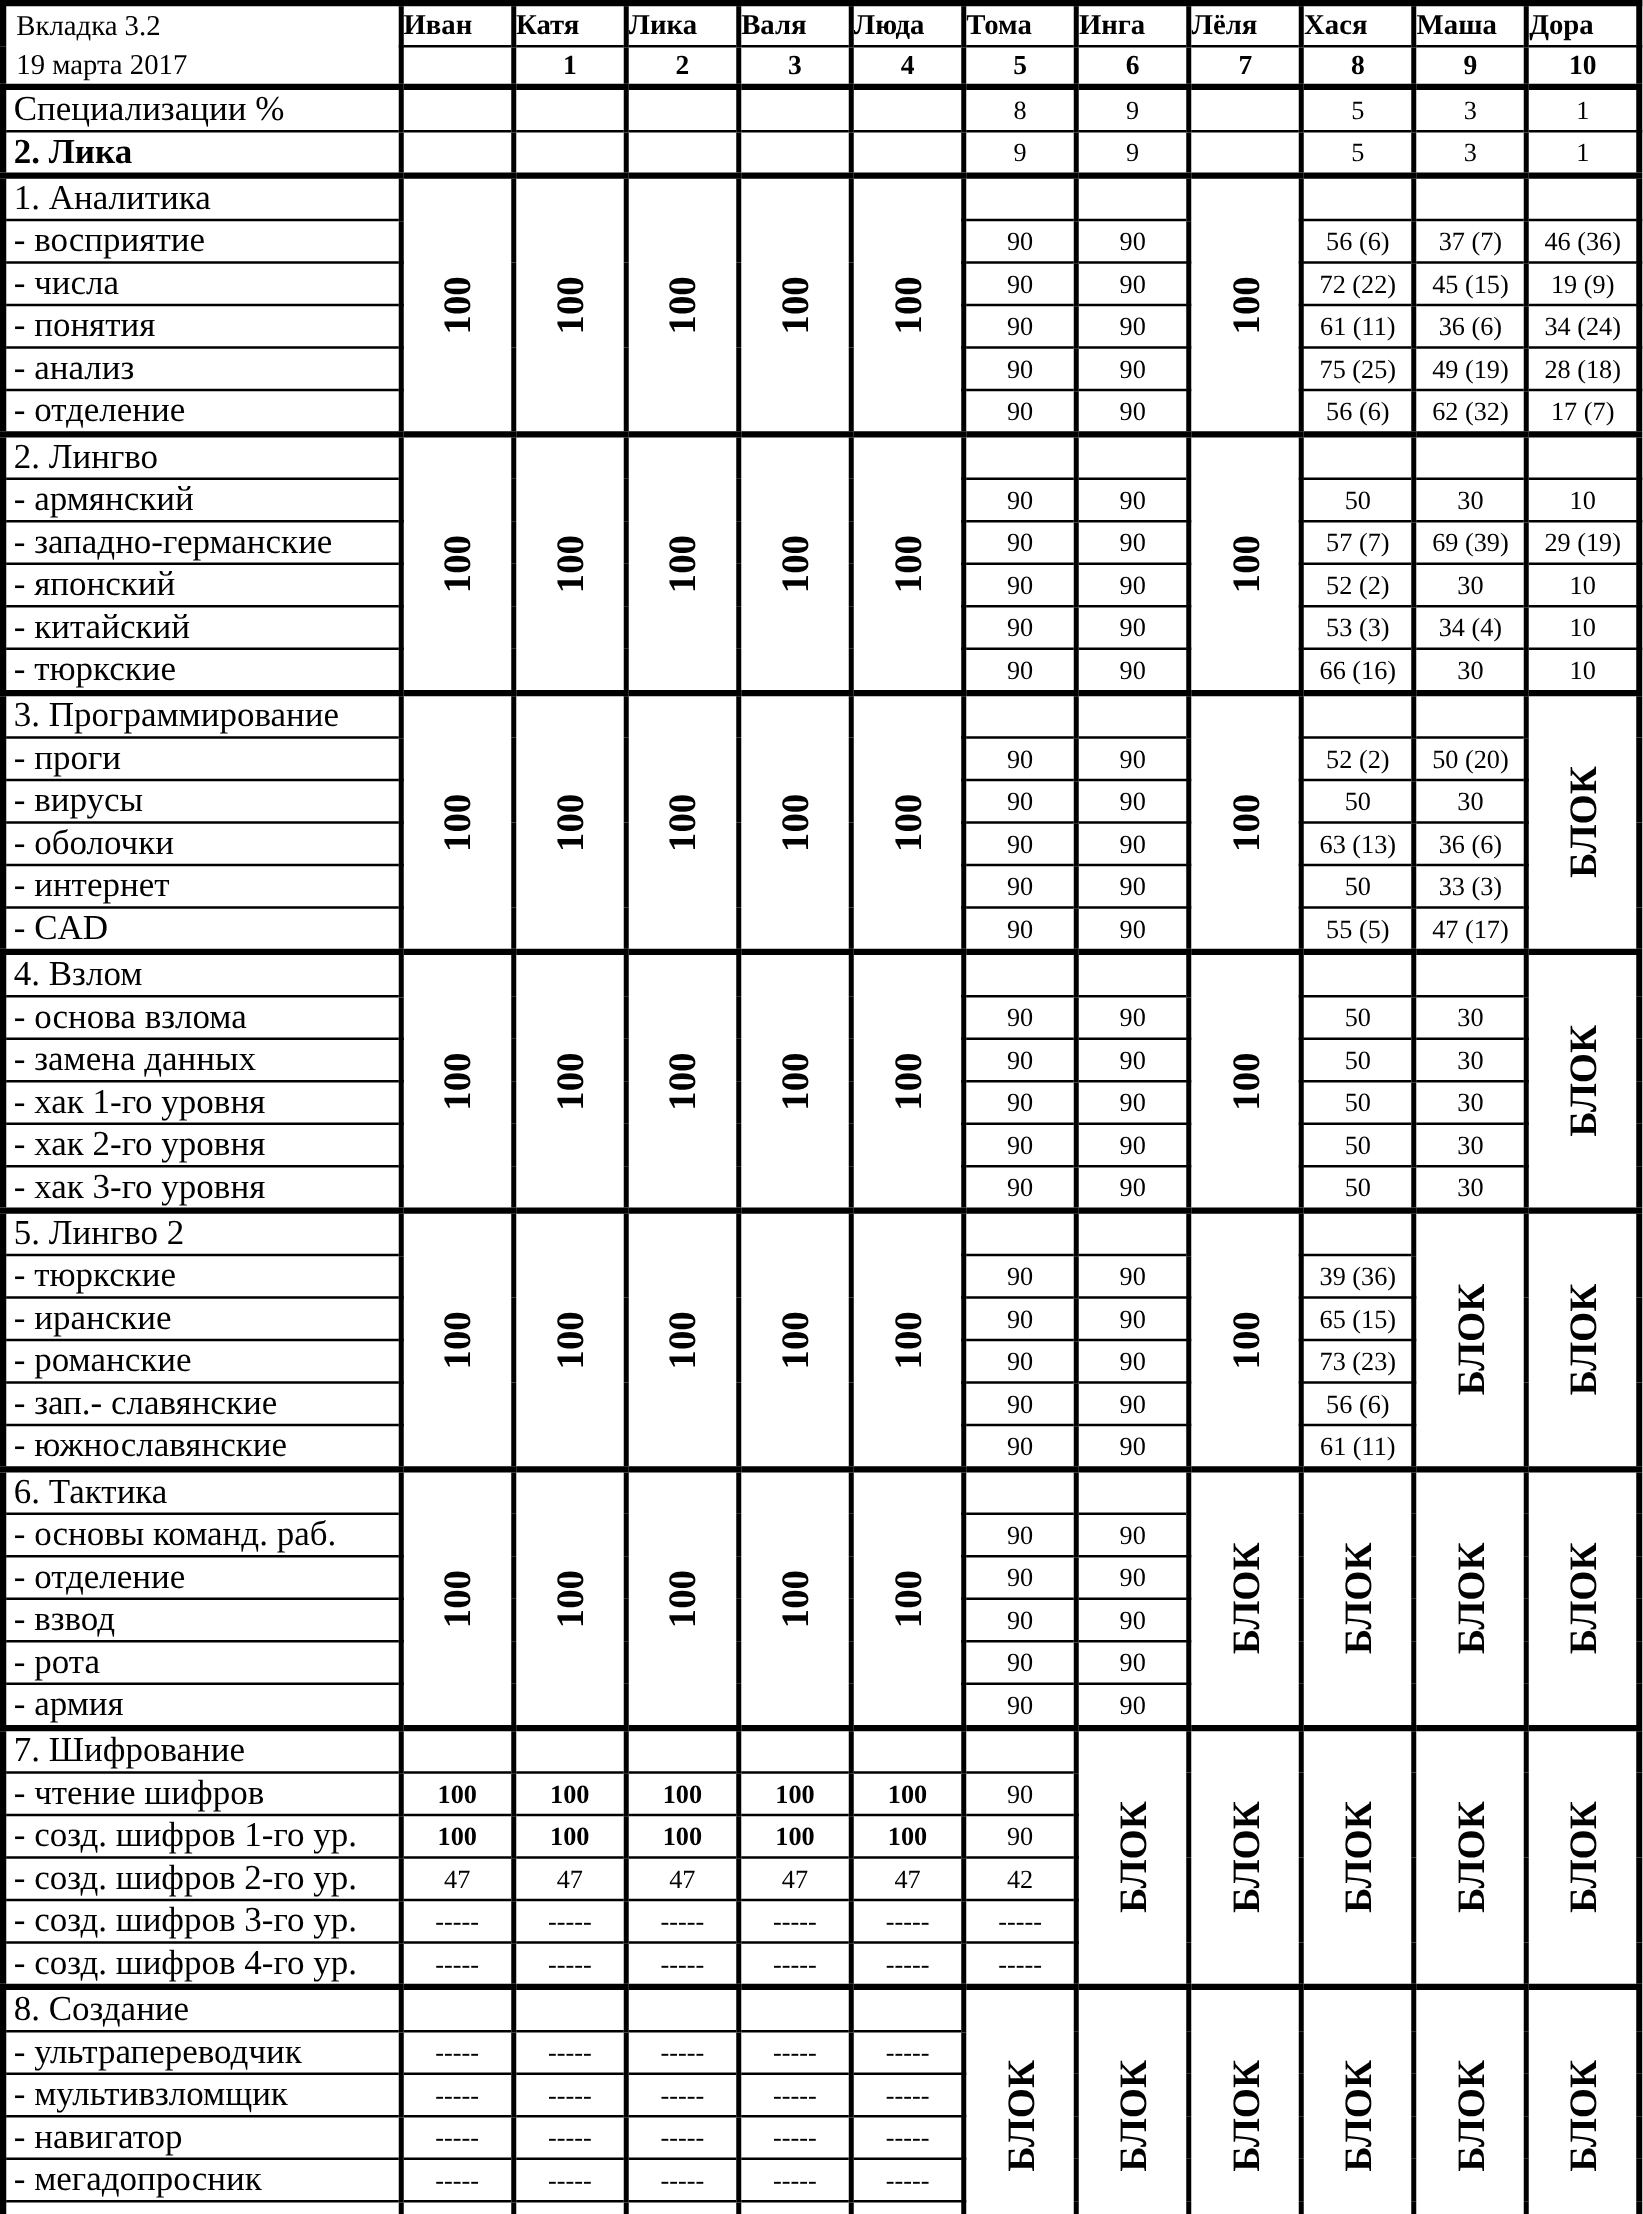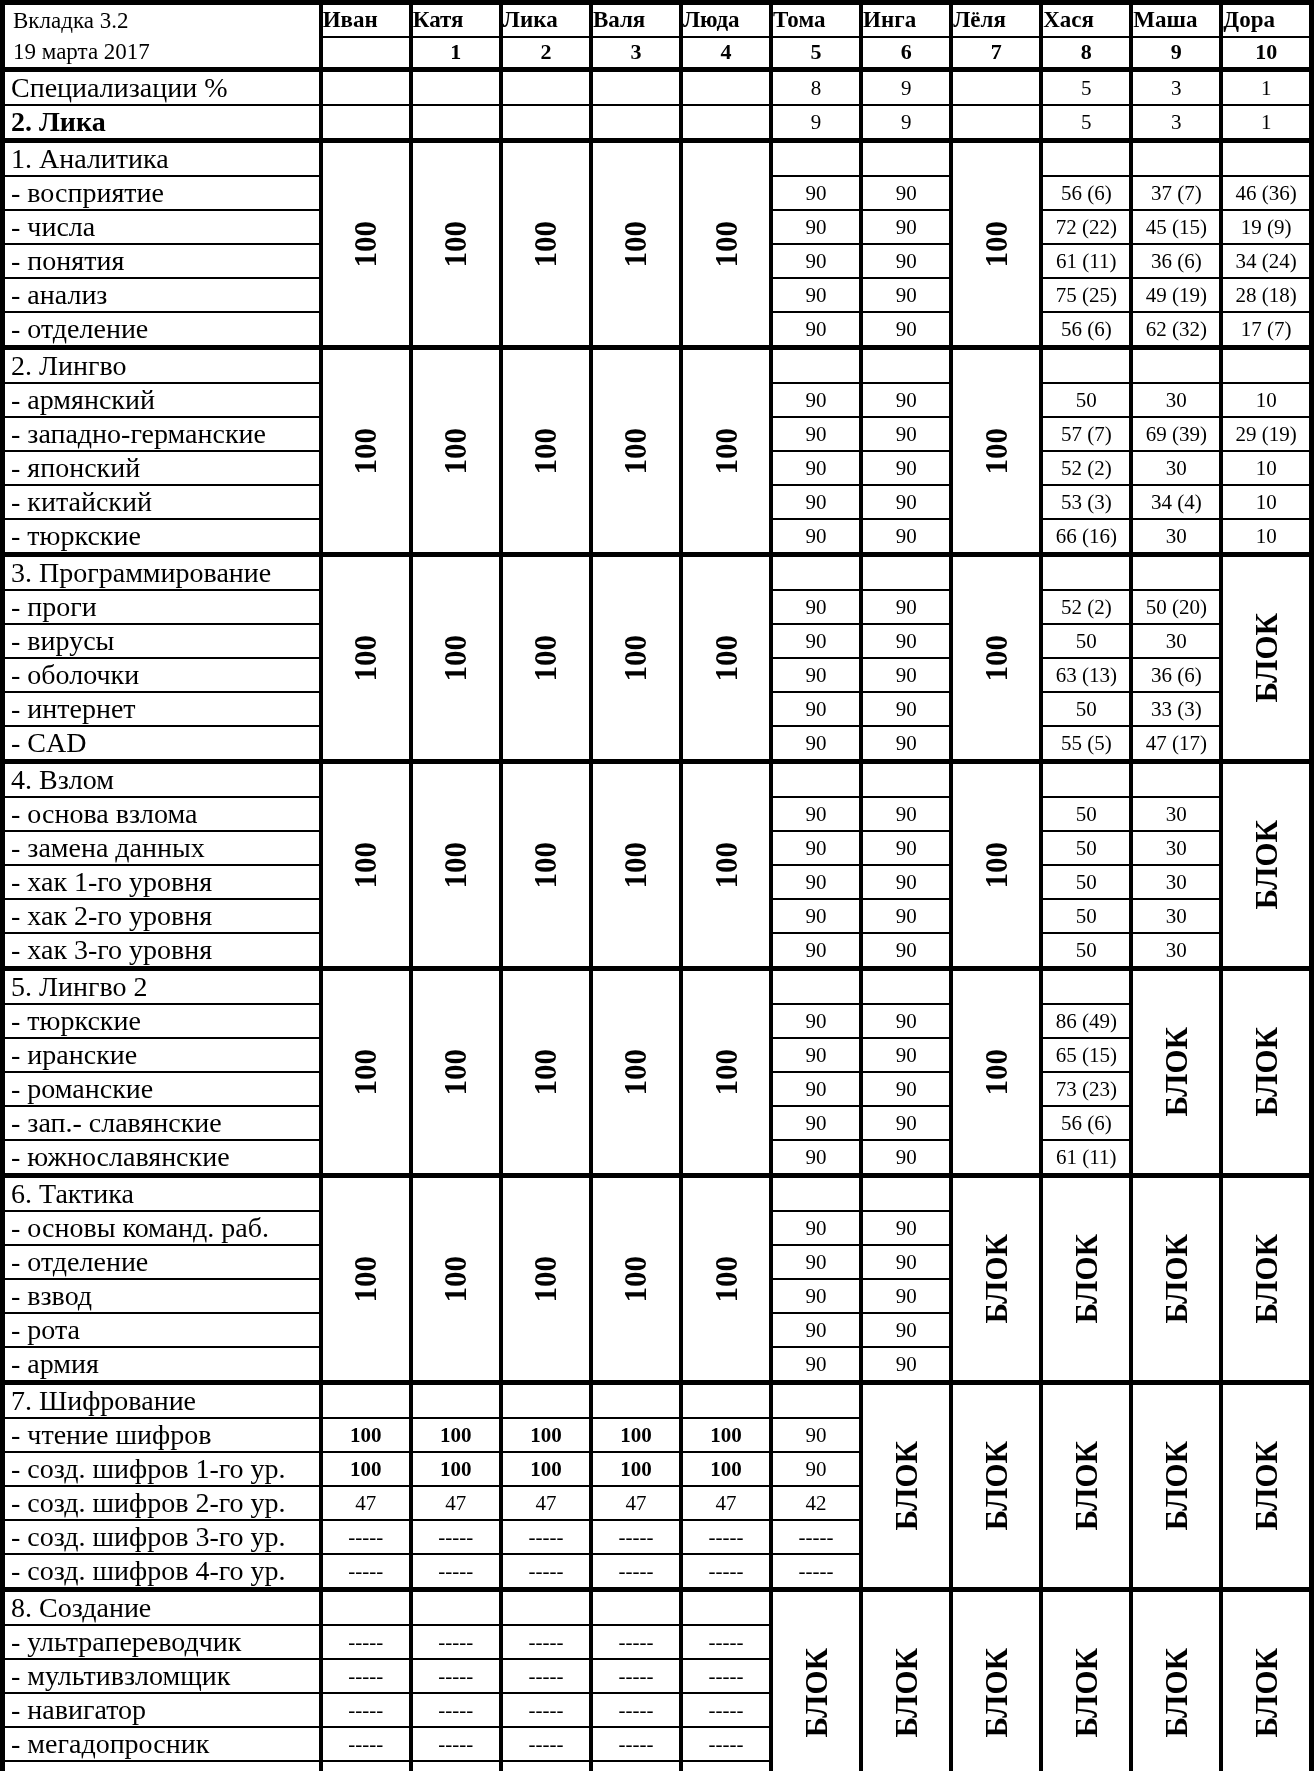--- a/index.html
+++ b/index.html
@@ -386,21 +386,21 @@
           <div class="vtext">БЛОК</div>
         </td>
         <td class="c-merged" rowspan="6">
           <div class="vtext">БЛОК</div>
         </td>
       </tr>
       <tr class="r-item">
         <td class="c-label">- тюркские</td>
         <td class="c-val">90</td>
         <td class="c-val">90</td>
-        <td class="c-val">86 (49)</td>
+        <td class="c-val">39 (36)</td>
       </tr>
       <tr class="r-item">
         <td class="c-label">- иранские</td>
         <td class="c-val">90</td>
         <td class="c-val">90</td>
         <td class="c-val">65 (15)</td>
       </tr>
       <tr class="r-item">
         <td class="c-label">- романские</td>
         <td class="c-val">90</td>

